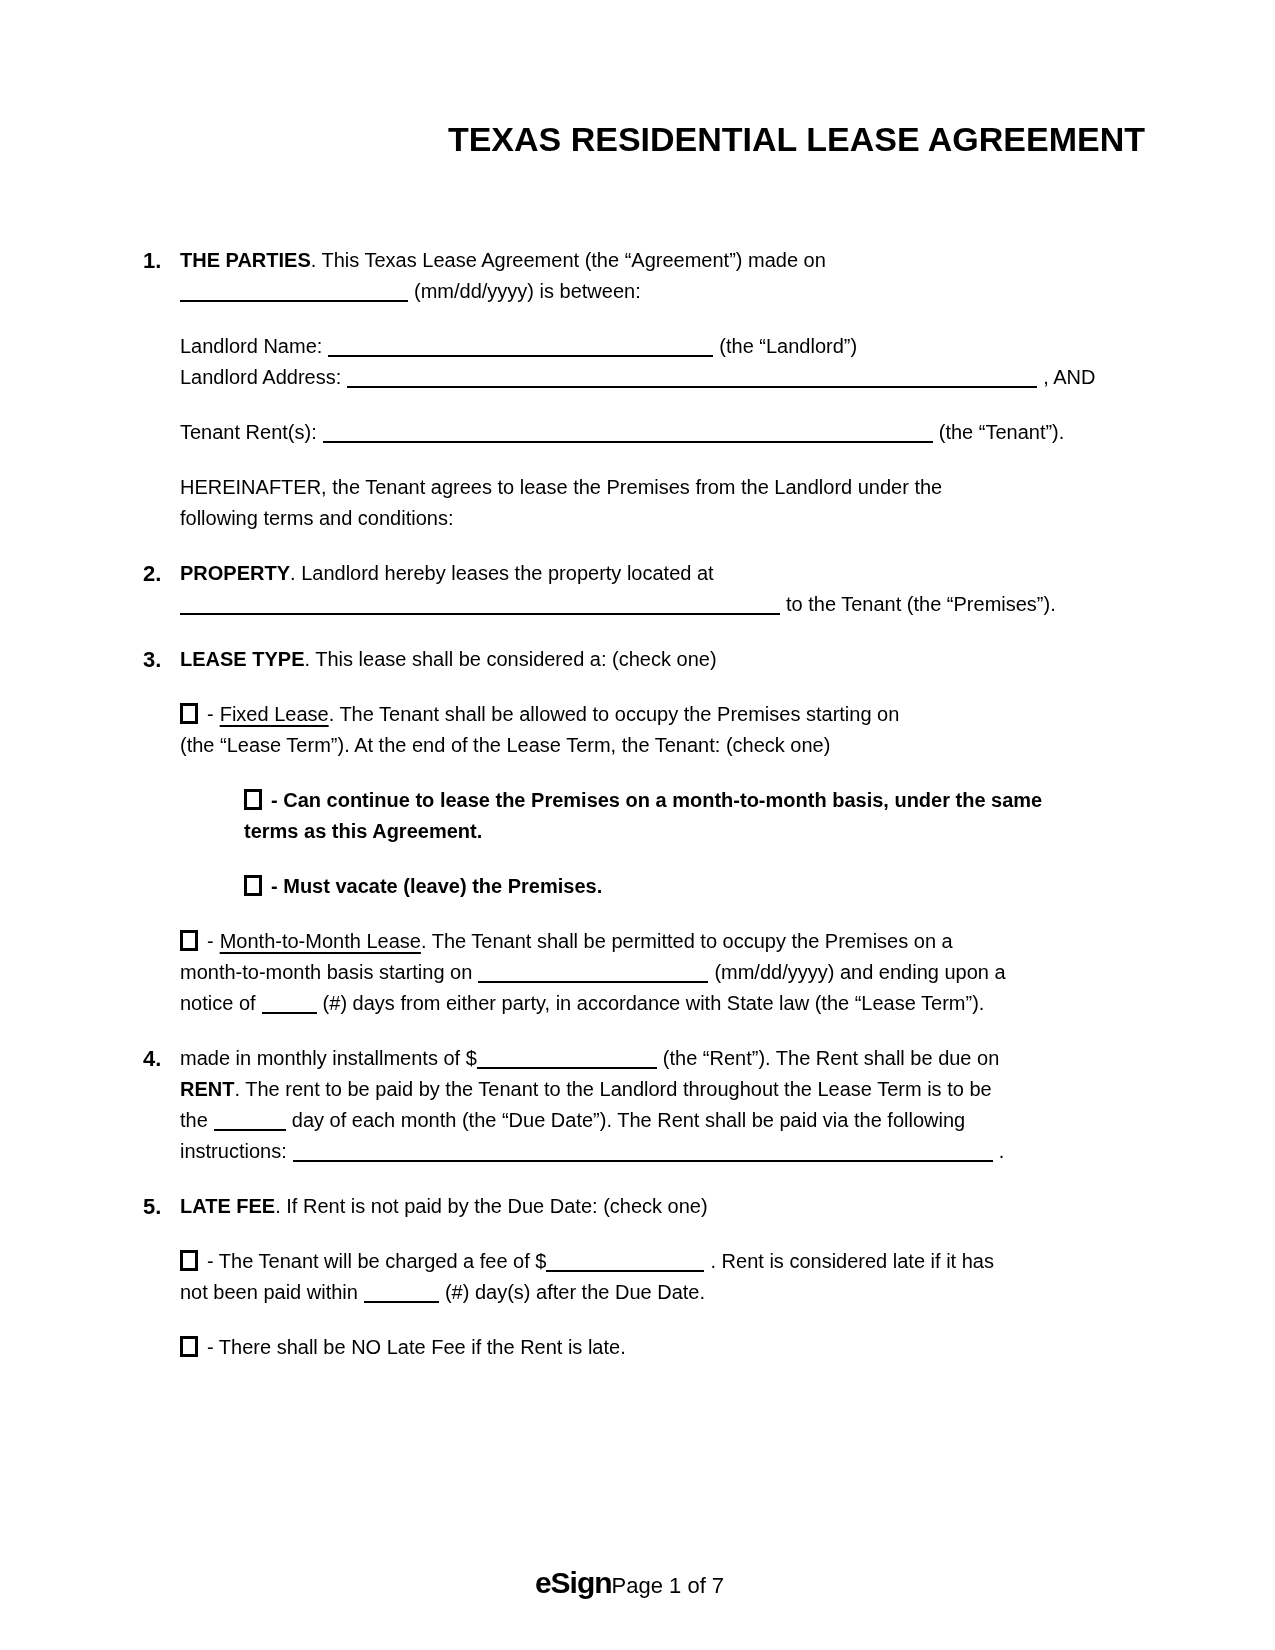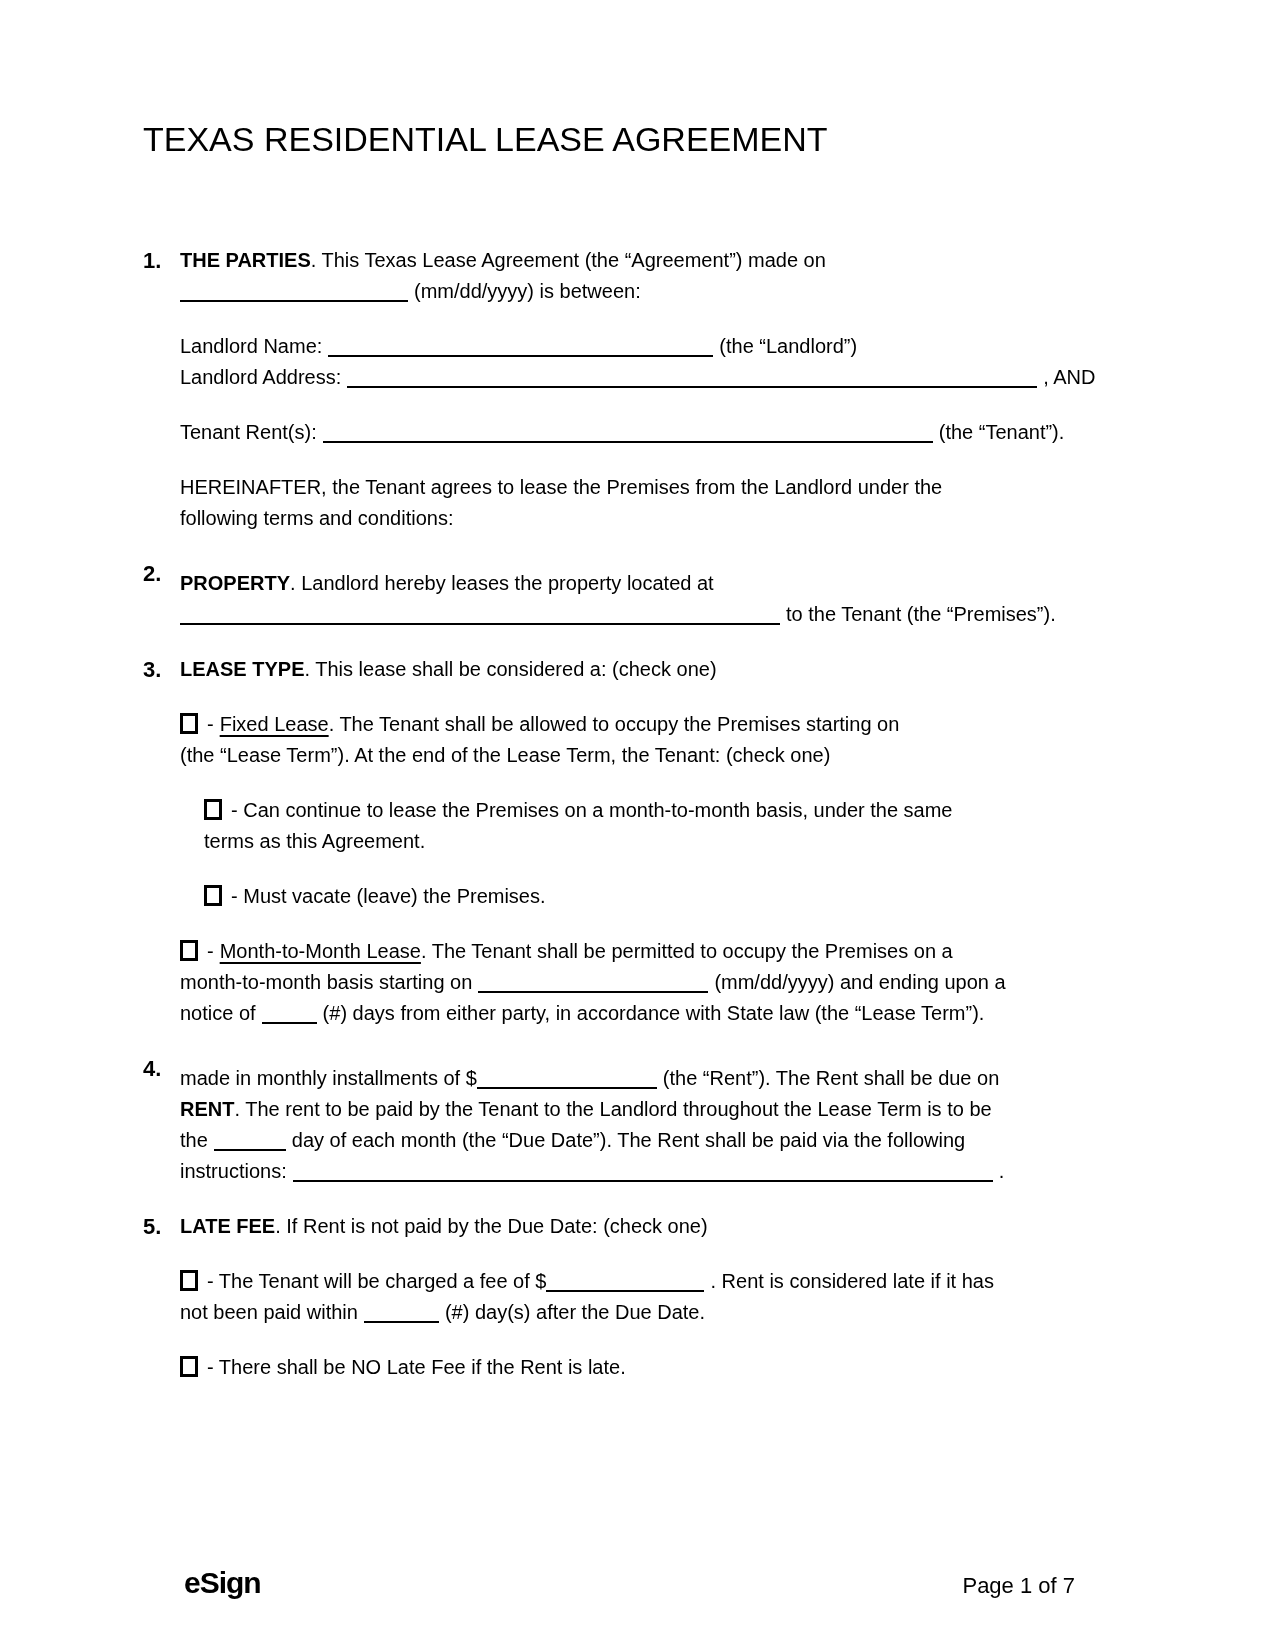--- a/index.html
+++ b/index.html
@@ -8,47 +8,47 @@
     background: #ffffff; color: #000000;
     position: relative; overflow: hidden;
     font-family: "Liberation Sans", "DejaVu Sans", sans-serif;
   }
   .page {
     position: absolute; inset: 0;
     padding: 118px 130px 0 143px;
     box-sizing: border-box;
   }
   .doc-title {
-    text-align: left;
-    font-size: 34px; font-weight: normal; line-height: 42px;
+    text-align: right;
+    font-size: 34px; font-weight: bold; line-height: 42px;
     margin: 0 0 85px 0;
   }
   .section { display: flex; margin-bottom: 24px; }
   .num { flex: none; width: 37px; font-weight: bold; font-size: 22px; line-height: 31px; }
   .content { flex: 1; min-width: 0; }
   .para { margin: 0 0 24px 0; }
-  .para:last-child { margin-bottom: 0; margin-top: 10px; }
+  .para:last-child { margin-bottom: 0; }
   .line { font-size: 20px; line-height: 31px; white-space: nowrap; }
-  .indent2 { margin-left: 24px; }
+  .indent2 { margin-left: 64px; font-weight: bold; }
   .blank {
     display: inline-block; height: 2px;
     border-bottom: 2px solid #000;
     vertical-align: -4px; margin: 0 6px;
   }
   .line .blank:first-child { margin-left: 0; }
   .cb {
     display: inline-block; width: 12px; height: 15px;
     border: 3px solid #000; background: #fff;
     vertical-align: -3px; margin-right: 9px;
   }
   .ul { text-decoration: underline; text-decoration-thickness: 2px; text-underline-offset: 4px; }
   .dash { margin-right: 6px; }
   .footer {
     position: absolute; left: 184px; right: 200px; top: 1566px;
-    display: flex; justify-content: space-between; align-items: baseline;
+    display: flex; justify-content: center; align-items: baseline;
   }
   .brand { font-size: 30px; font-weight: bold; letter-spacing: -1px; }
   .pageno { font-size: 22px; }
 </style>
 </head>
 <body>
 
 <div class="page">
 
   <h1 class="doc-title">TEXAS RESIDENTIAL LEASE AGREEMENT</h1>

